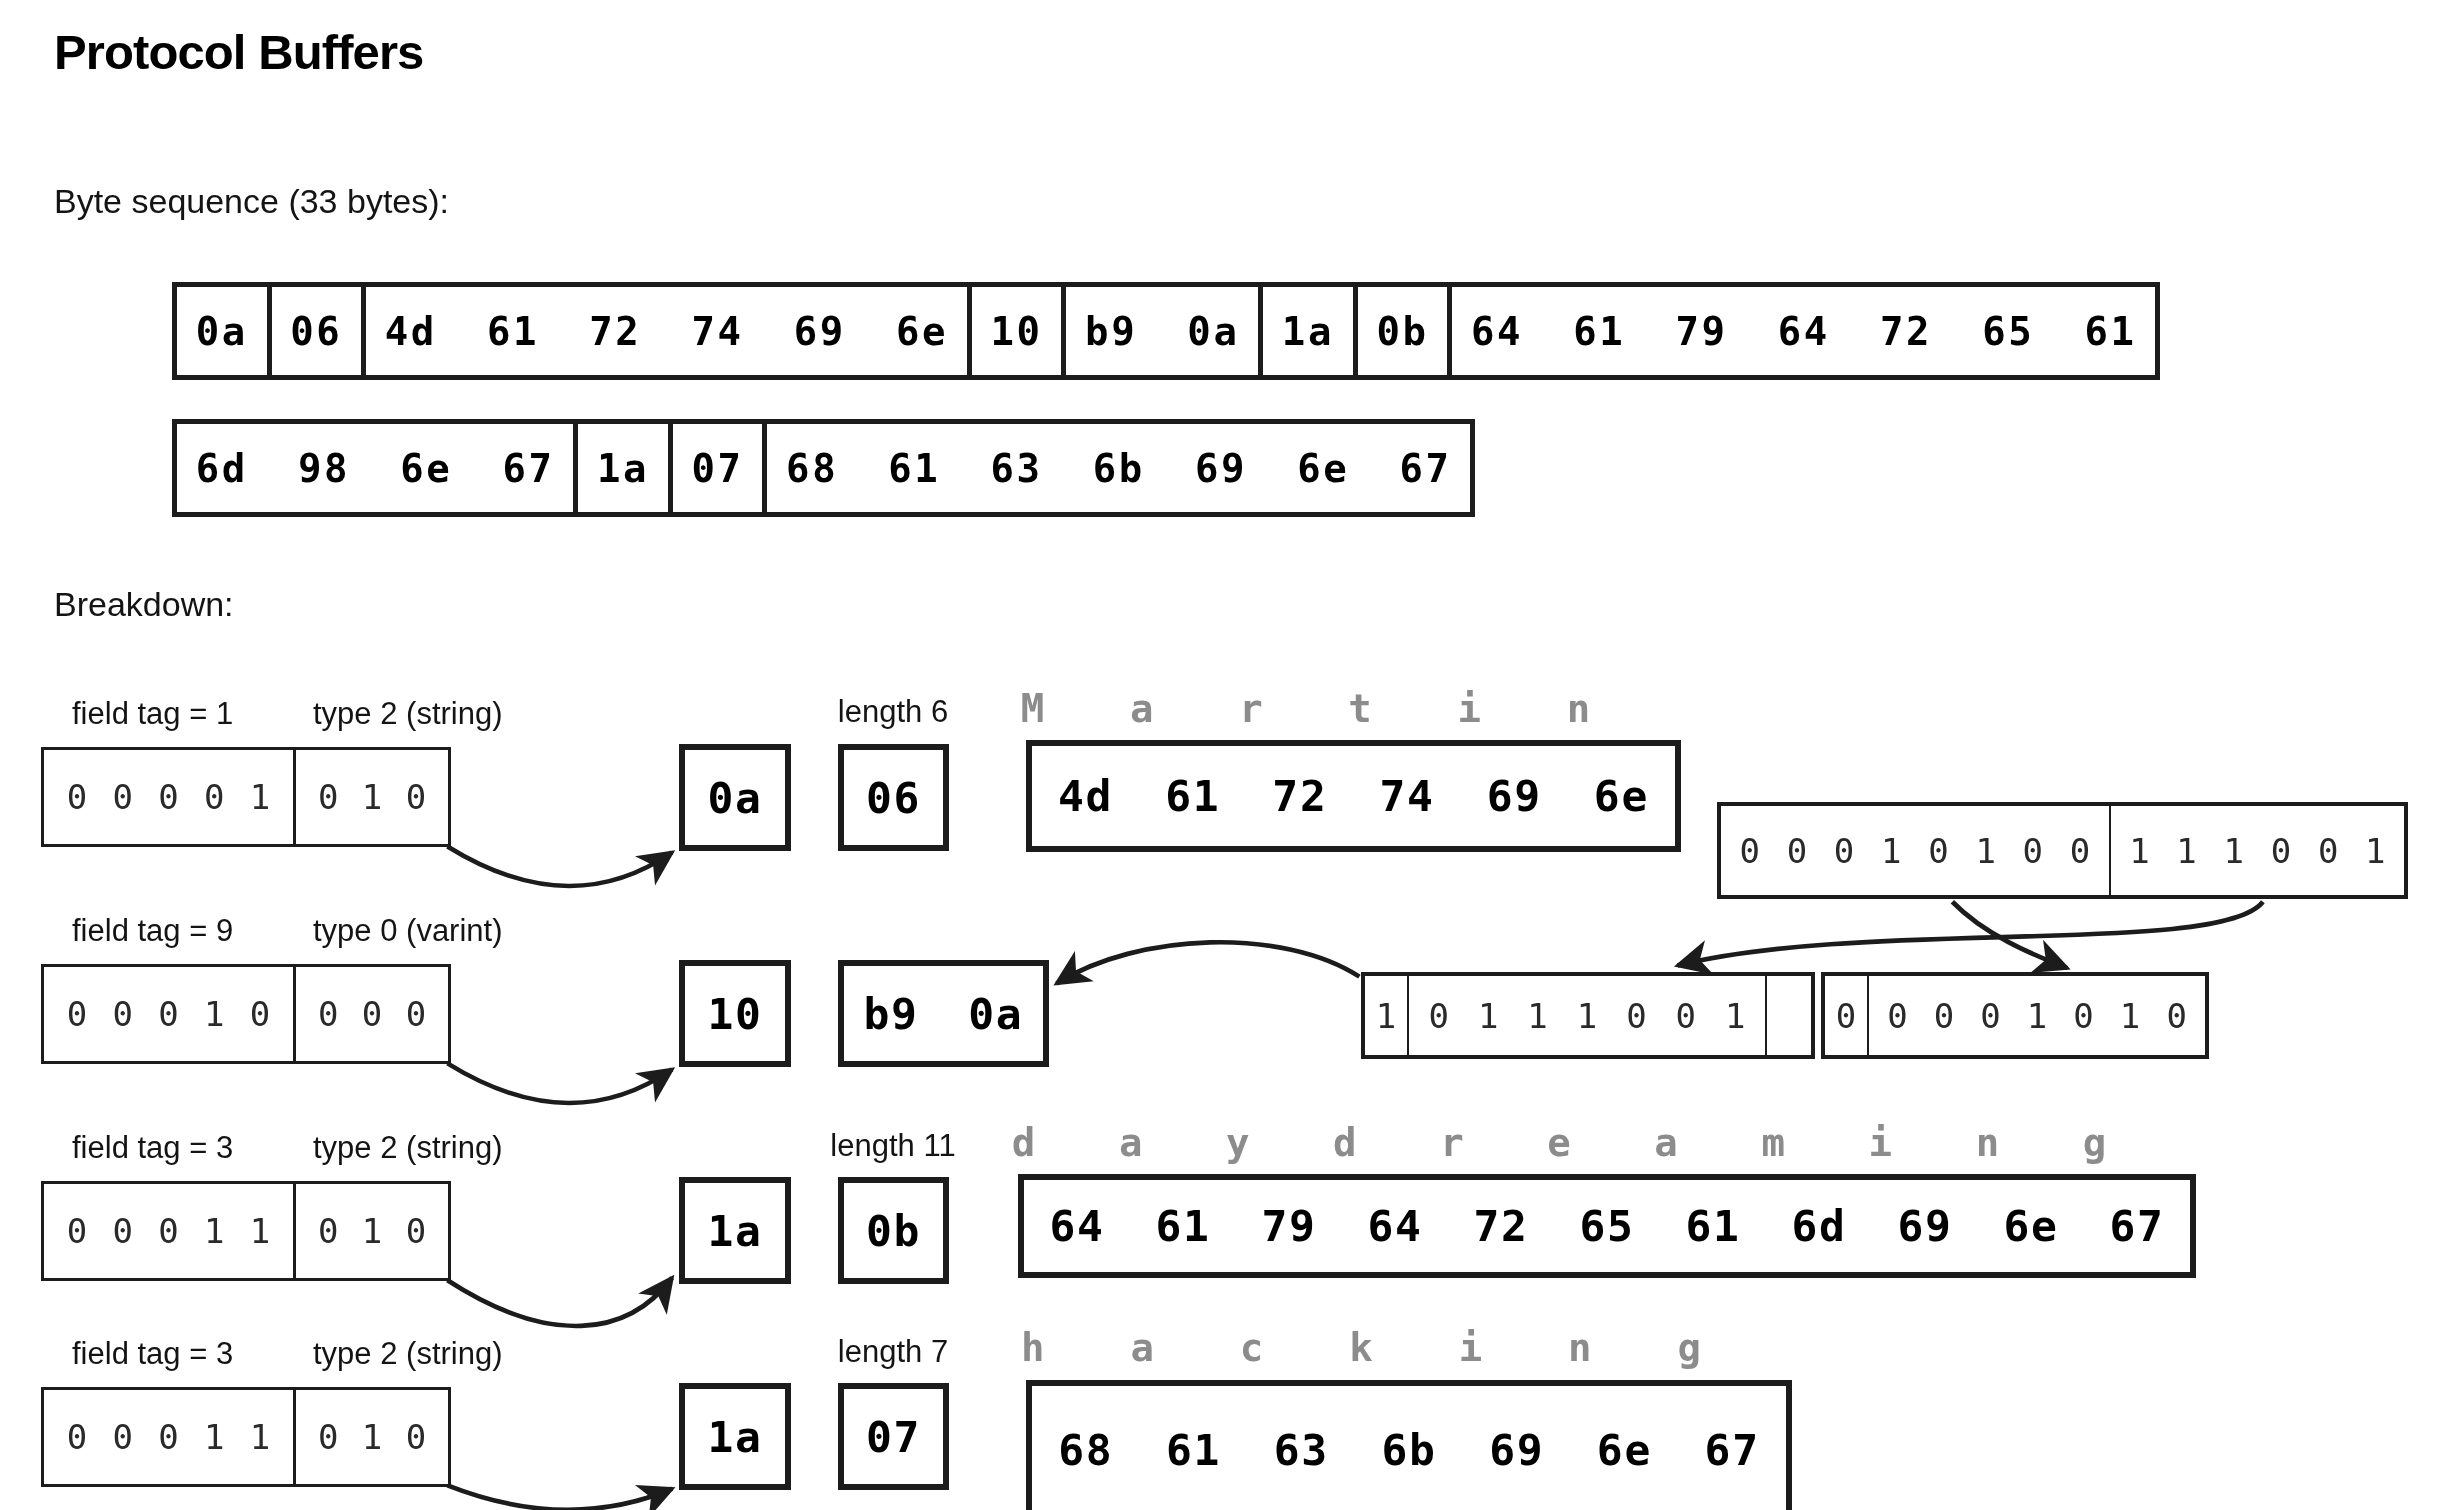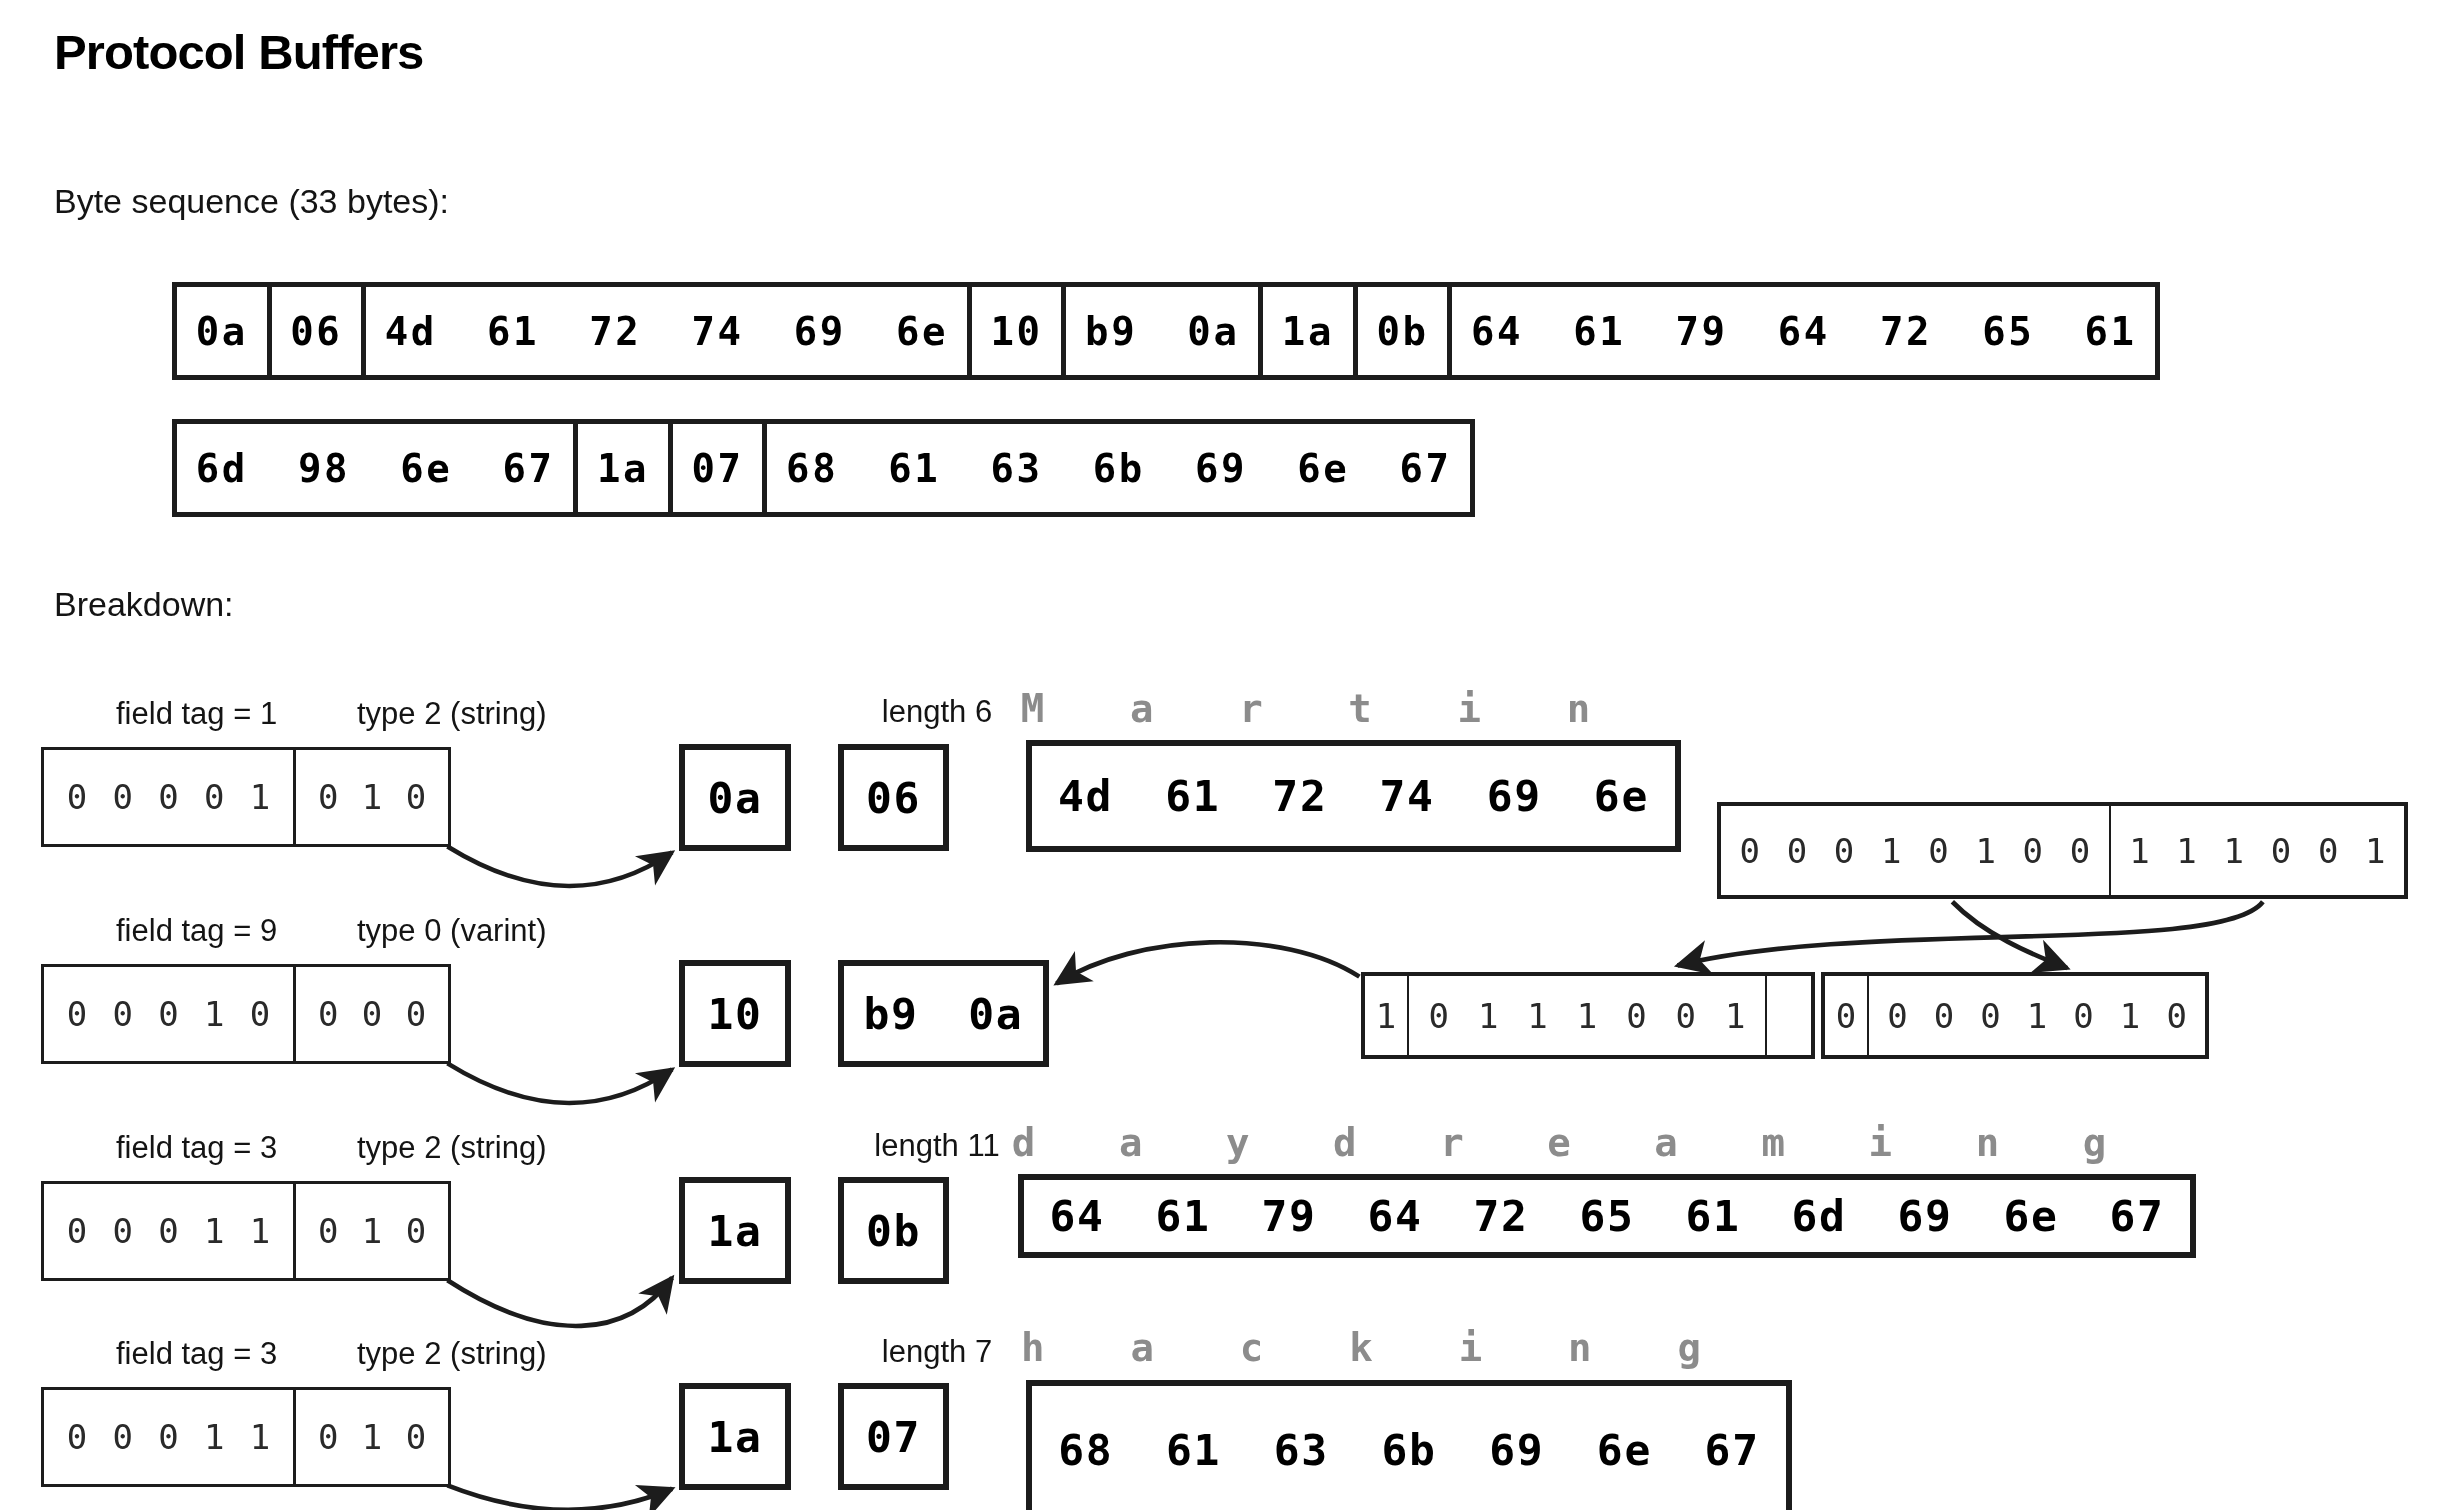--- a/index.html
+++ b/index.html
@@ -4,21 +4,21 @@
 <style>
   * { margin:0; padding:0; box-sizing:border-box; }
   html,body { background:#ffffff; }
   .page {
     position:relative; width:2450px; height:1510px; background:#fff; overflow:hidden;
     font-family:"Liberation Sans", sans-serif; color:#1c1c1c;
   }
   .abs { position:absolute; }
   .title { font-size:49px; font-weight:600; letter-spacing:-0.9px; color:#000000; }
   .subtitle { font-size:34px; font-weight:400; color:#141414; }
-  .small-label { font-size:31px; font-weight:400; color:#141414; white-space:nowrap;margin-left:44px; }
+  .small-label { font-size:31px; font-weight:400; color:#141414; white-space:nowrap; }
   .center { text-align:center; }
 
   
   .seq-row { display:inline-flex; border:5.1px solid #1c1c1c; background:#fff; }
   .seq-cell {
     display:flex; align-items:center; justify-content:center;
     height:88px; padding:0 18.7px; border-right:5.1px solid #1c1c1c;
     font-family:"DejaVu Sans Mono", monospace; font-weight:bold; font-size:39px;
     letter-spacing:2.6px; word-spacing:24px; white-space:pre; color:#000;
   }
@@ -229,21 +229,21 @@
       <span class="ch">y</span>
       <span class="ch">d</span>
       <span class="ch">r</span>
       <span class="ch">e</span>
       <span class="ch">a</span>
       <span class="ch">m</span>
       <span class="ch">i</span>
       <span class="ch">n</span>
       <span class="ch">g</span>
     </div>
-  <div class="abs databox" style="left:970px; top:1174px; width:1178px; height:84px;">
+  <div class="abs databox" style="left:970px; top:1174px; width:1178px; height:104px;">
       <span class="byte">64</span>
       <span class="byte">61</span>
       <span class="byte">79</span>
       <span class="byte">64</span>
       <span class="byte">72</span>
       <span class="byte">65</span>
       <span class="byte">61</span>
       <span class="byte">6d</span>
       <span class="byte">69</span>
       <span class="byte">6e</span>

